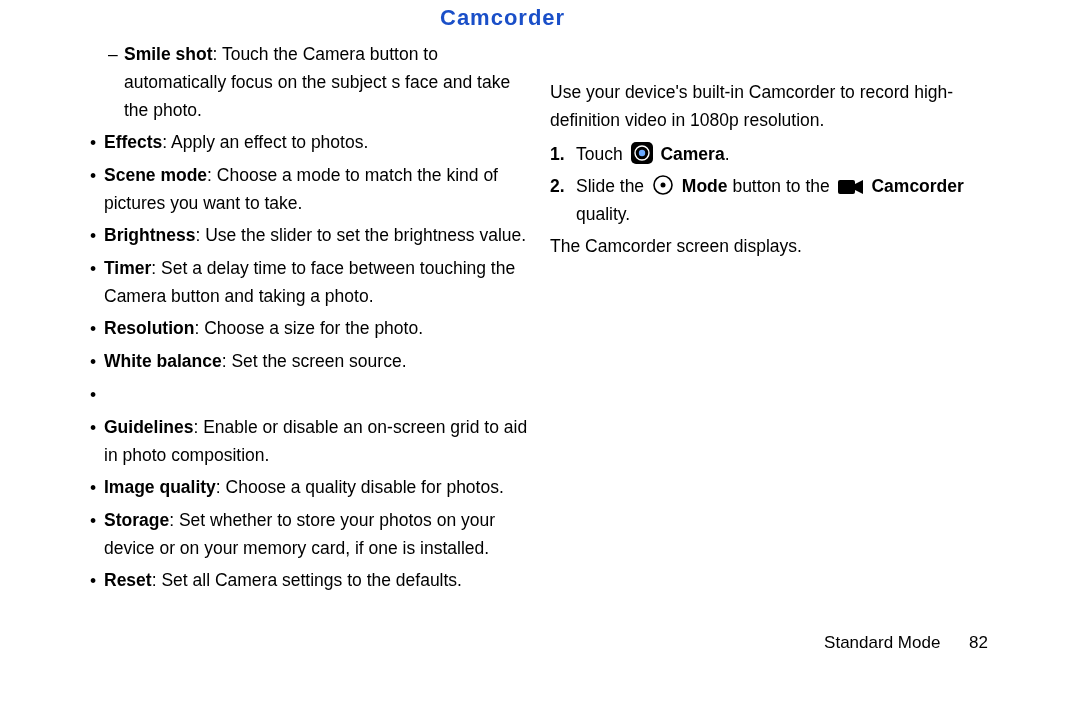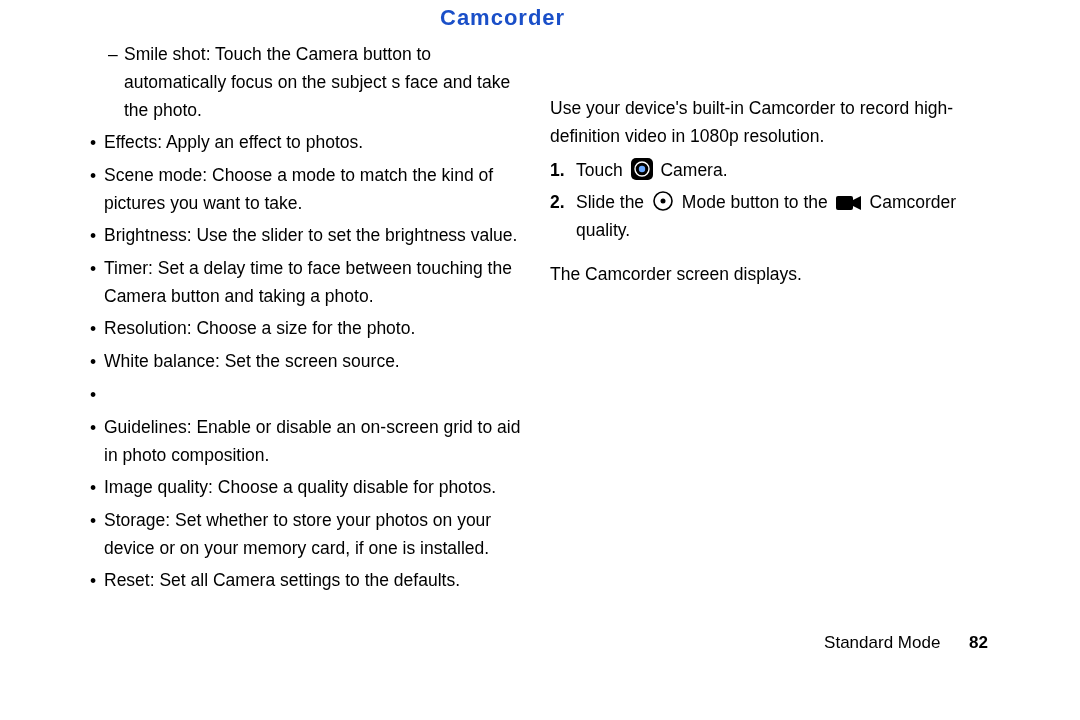--- a/index.html
+++ b/index.html
@@ -43,46 +43,45 @@
     display: flex;
     align-items: flex-start;
     margin-bottom: 4px;
     padding-left: 10px;
   }
   .bullet {
     flex: 0 0 14px;
     text-align: left;
     padding-top: 1px;
   }
-  .bold { font-weight: normal; }
+  .bold { font-weight: bold; }
   .num-item {
     display: flex;
     align-items: flex-start;
     margin-bottom: 4px;
   }
   .num {
     flex: 0 0 26px;
     font-weight: bold;
   }
   .body-text { }
   .plain-line {
     margin-bottom: 6px;
-    margin-top: 16px;
   }
   svg.inline-ico {
     vertical-align: -4px;
     margin: 0 3px;
   }
   .footer {
     position: absolute;
     bottom: 64px;
     right: 92px;
     font-size: 17px;
   }
-  .footer .pg { margin-left: 24px; font-weight: bold; }
+  .footer .pg { margin-left: 24px; }
   .overlap-head {
     position: absolute;
     top: 0;
     left: 440px;
     z-index: 3;
   }
 </style>
 </head>
 <body>
 

